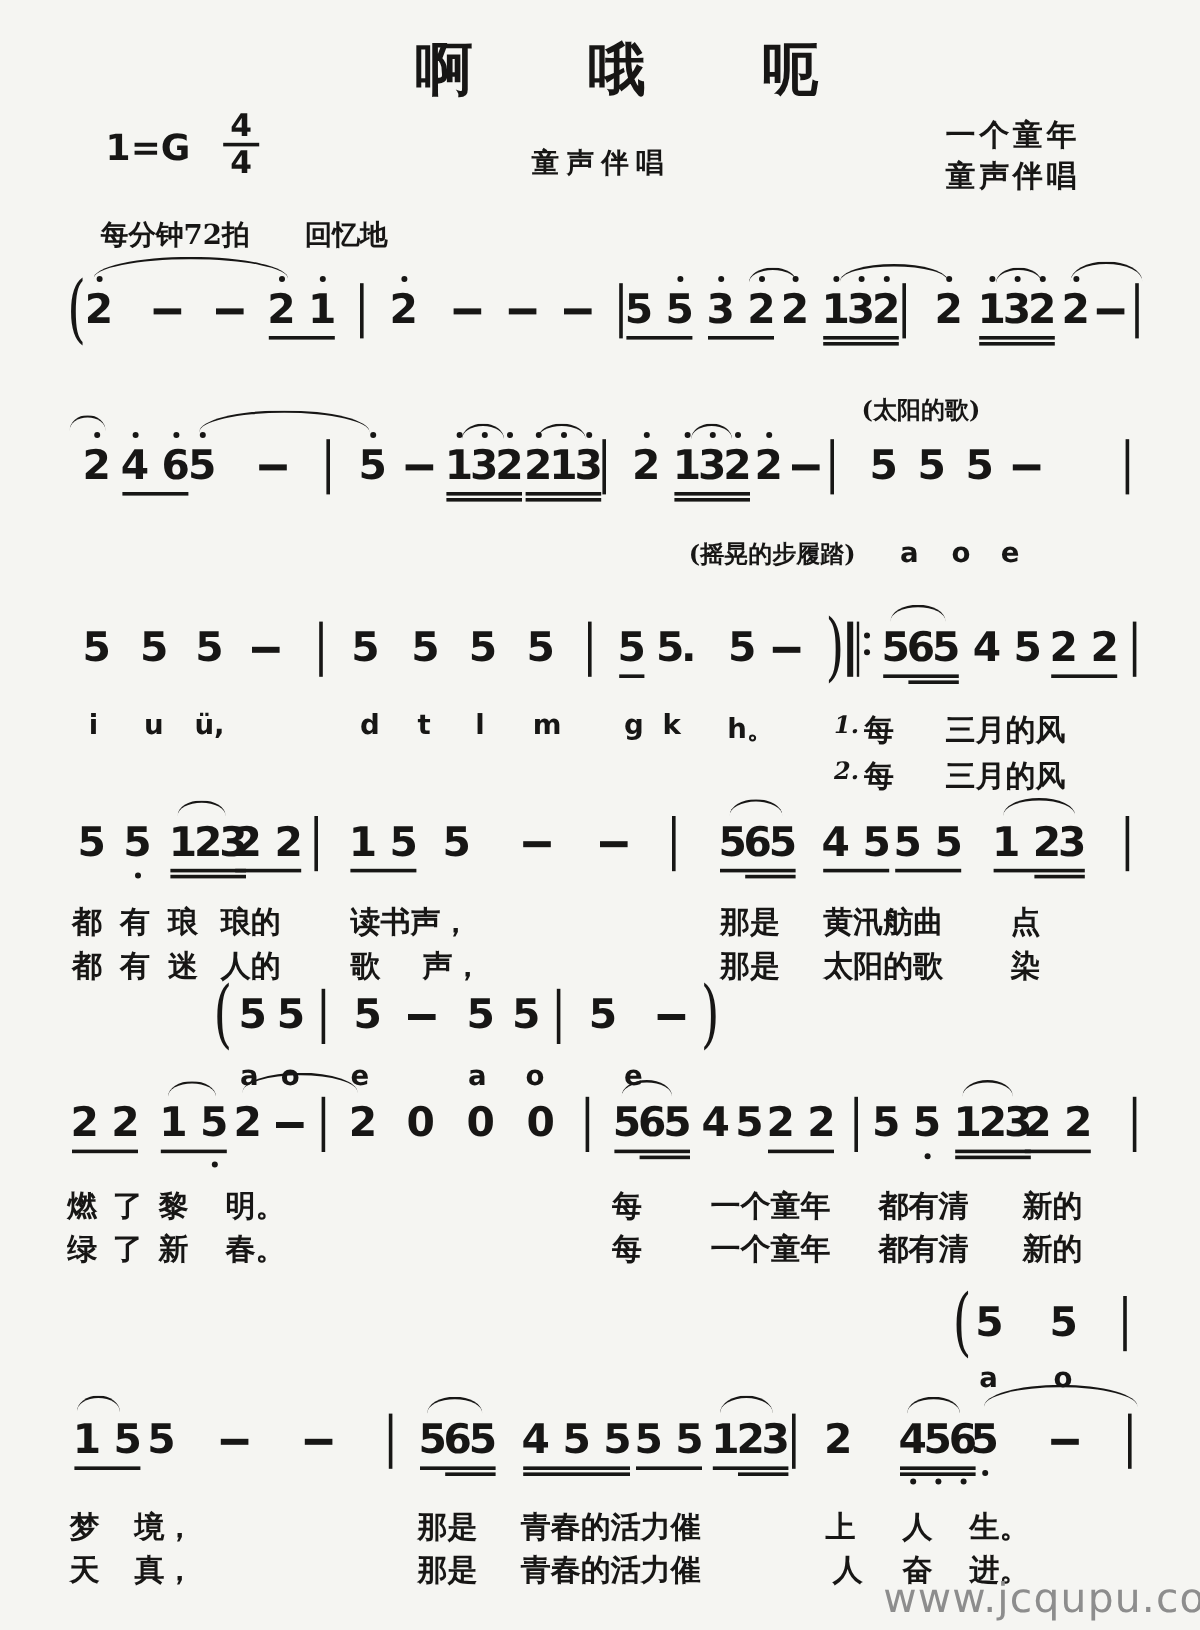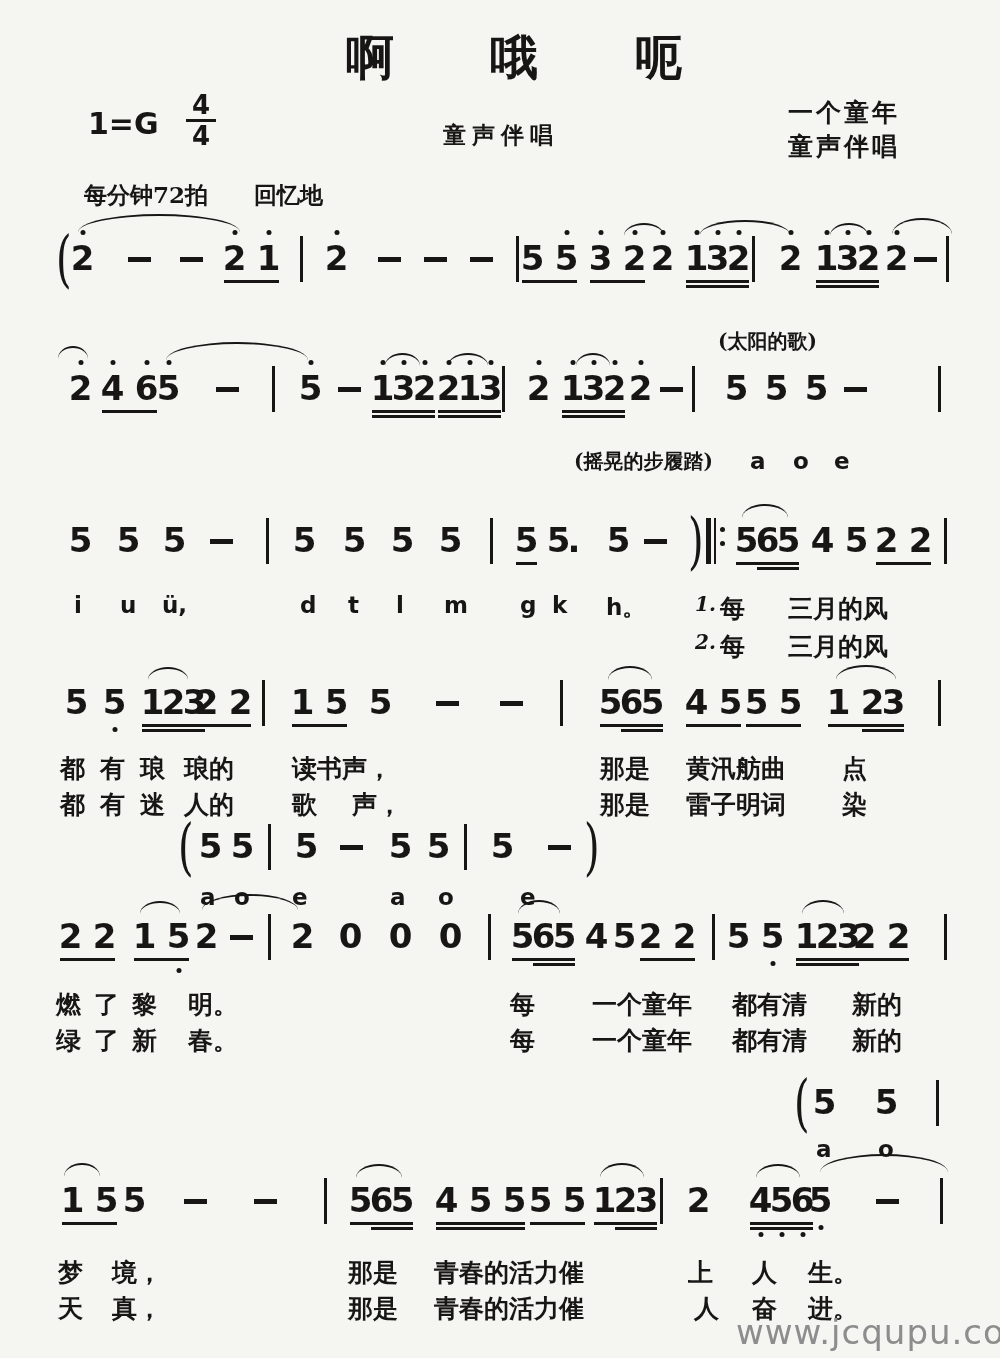--- a/index.html
+++ b/index.html
@@ -572,21 +572,21 @@
       <div class="lyr cn" style="left: 600px; top: 70px;">那是</div>
       <div class="lyr cn" style="left: 686px; top: 70px;">黄汛舫曲</div>
       <div class="lyr cn" style="left: 842px; top: 70px;">点</div>
       <div class="lyr cn" style="left: 60px; top: 106px;">都</div>
       <div class="lyr cn" style="left: 100px; top: 106px;">有</div>
       <div class="lyr cn" style="left: 140px; top: 106px;">迷</div>
       <div class="lyr cn" style="left: 184px; top: 106px;">人的</div>
       <div class="lyr cn" style="left: 292px; top: 106px;">歌</div>
       <div class="lyr cn" style="left: 352px; top: 106px;">声，</div>
       <div class="lyr cn" style="left: 600px; top: 106px;">那是</div>
-      <div class="lyr cn" style="left: 686px; top: 106px;">雷子明词</div>
+      <div class="lyr cn" style="left: 686px; top: 106px;">太阳的歌</div>
       <div class="lyr cn" style="left: 842px; top: 106px;">染</div>
     </div>
     <div class="system" style="top: 826px;">
       <div class="tok paren" style="left: 178px;">(</div>
       <div class="tok note" style="left: 200px;">
         <span class="col" style="width: 21px;">
           <span class="dg">5</span>
         </span>
       </div>
       <div class="tok note" style="left: 232px;">

